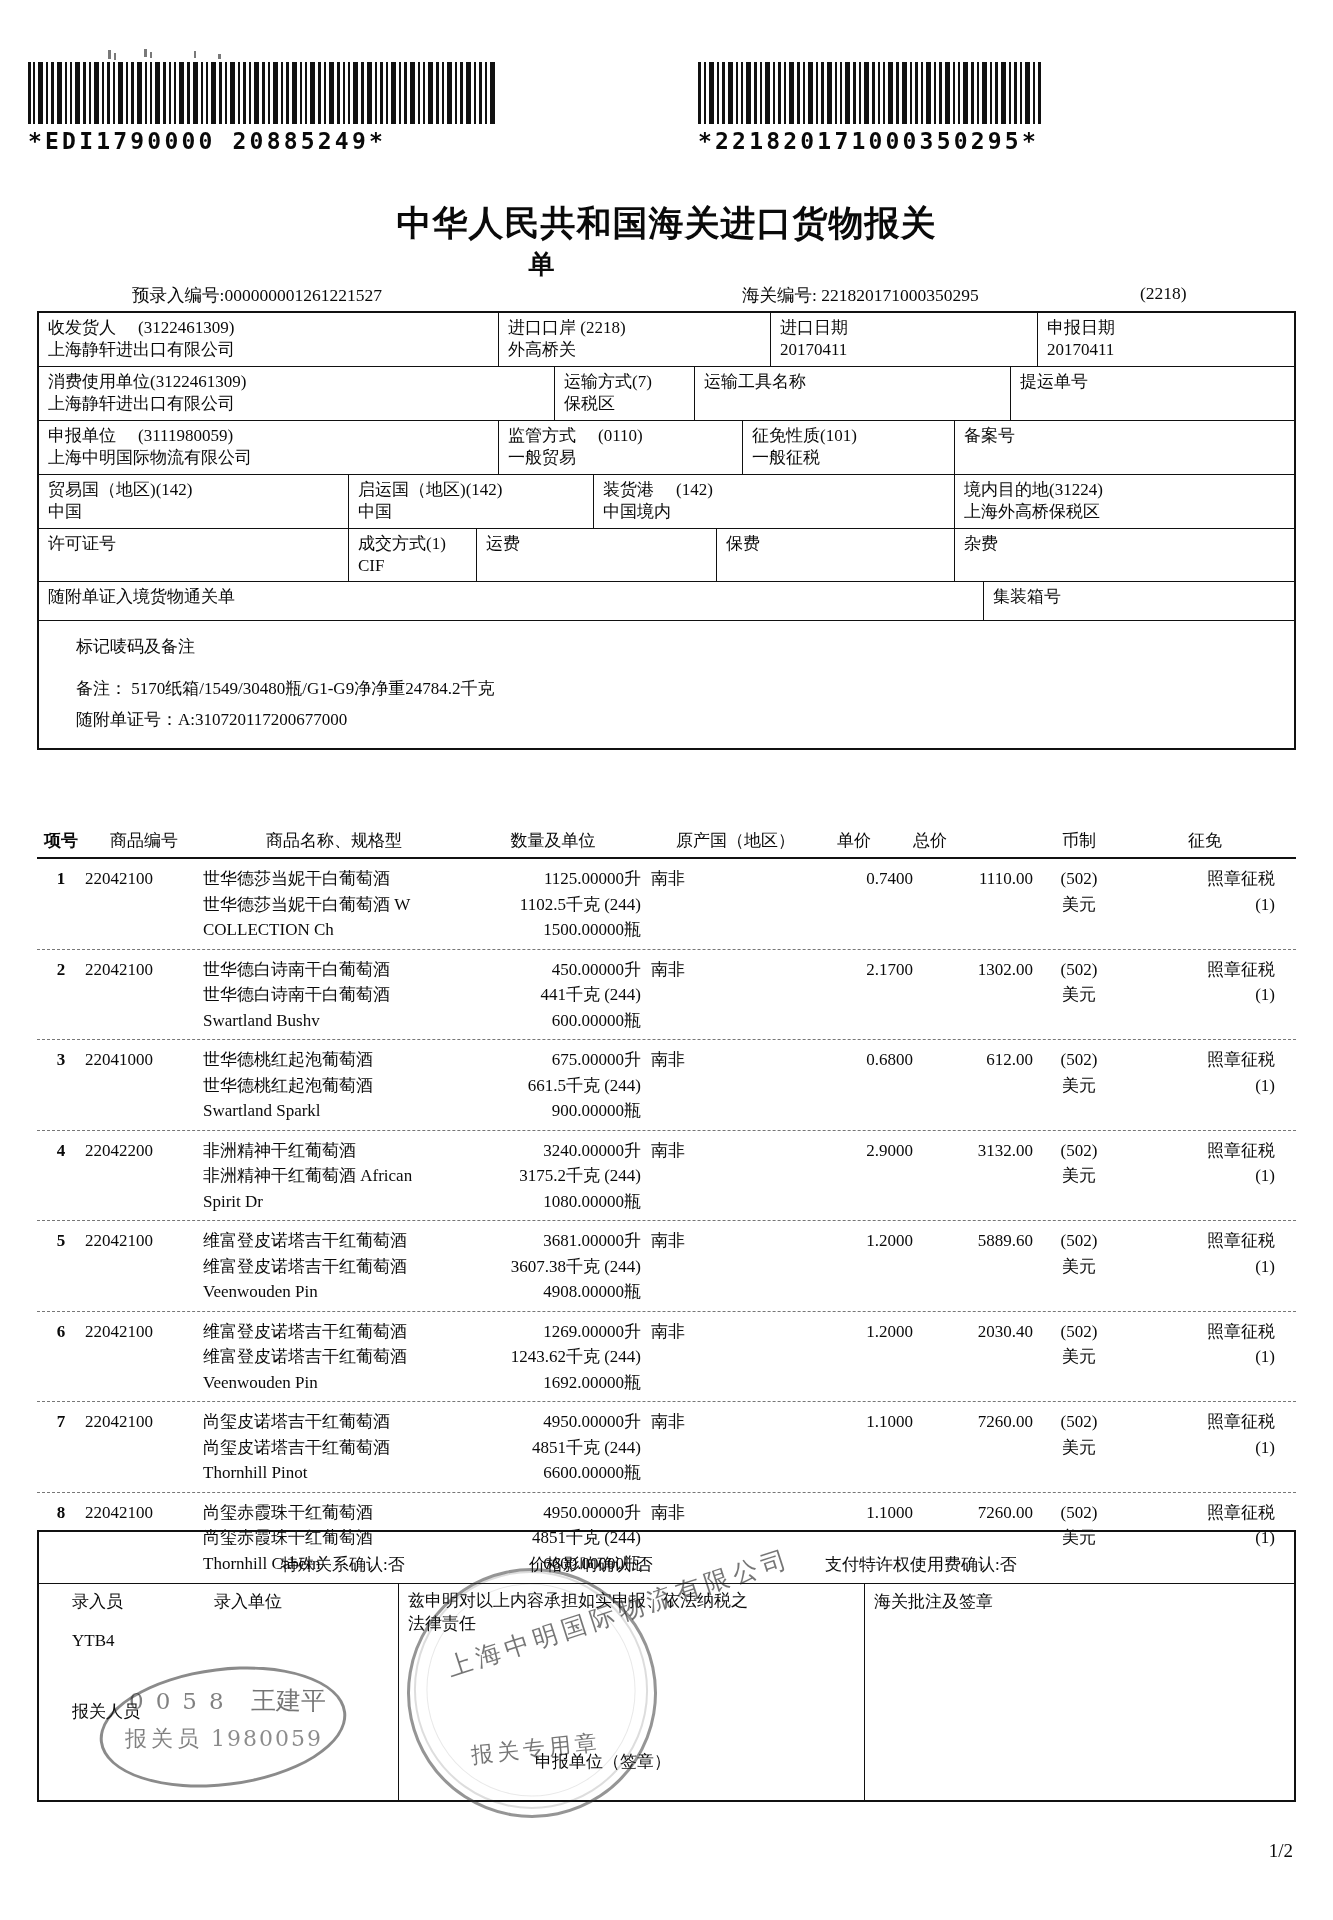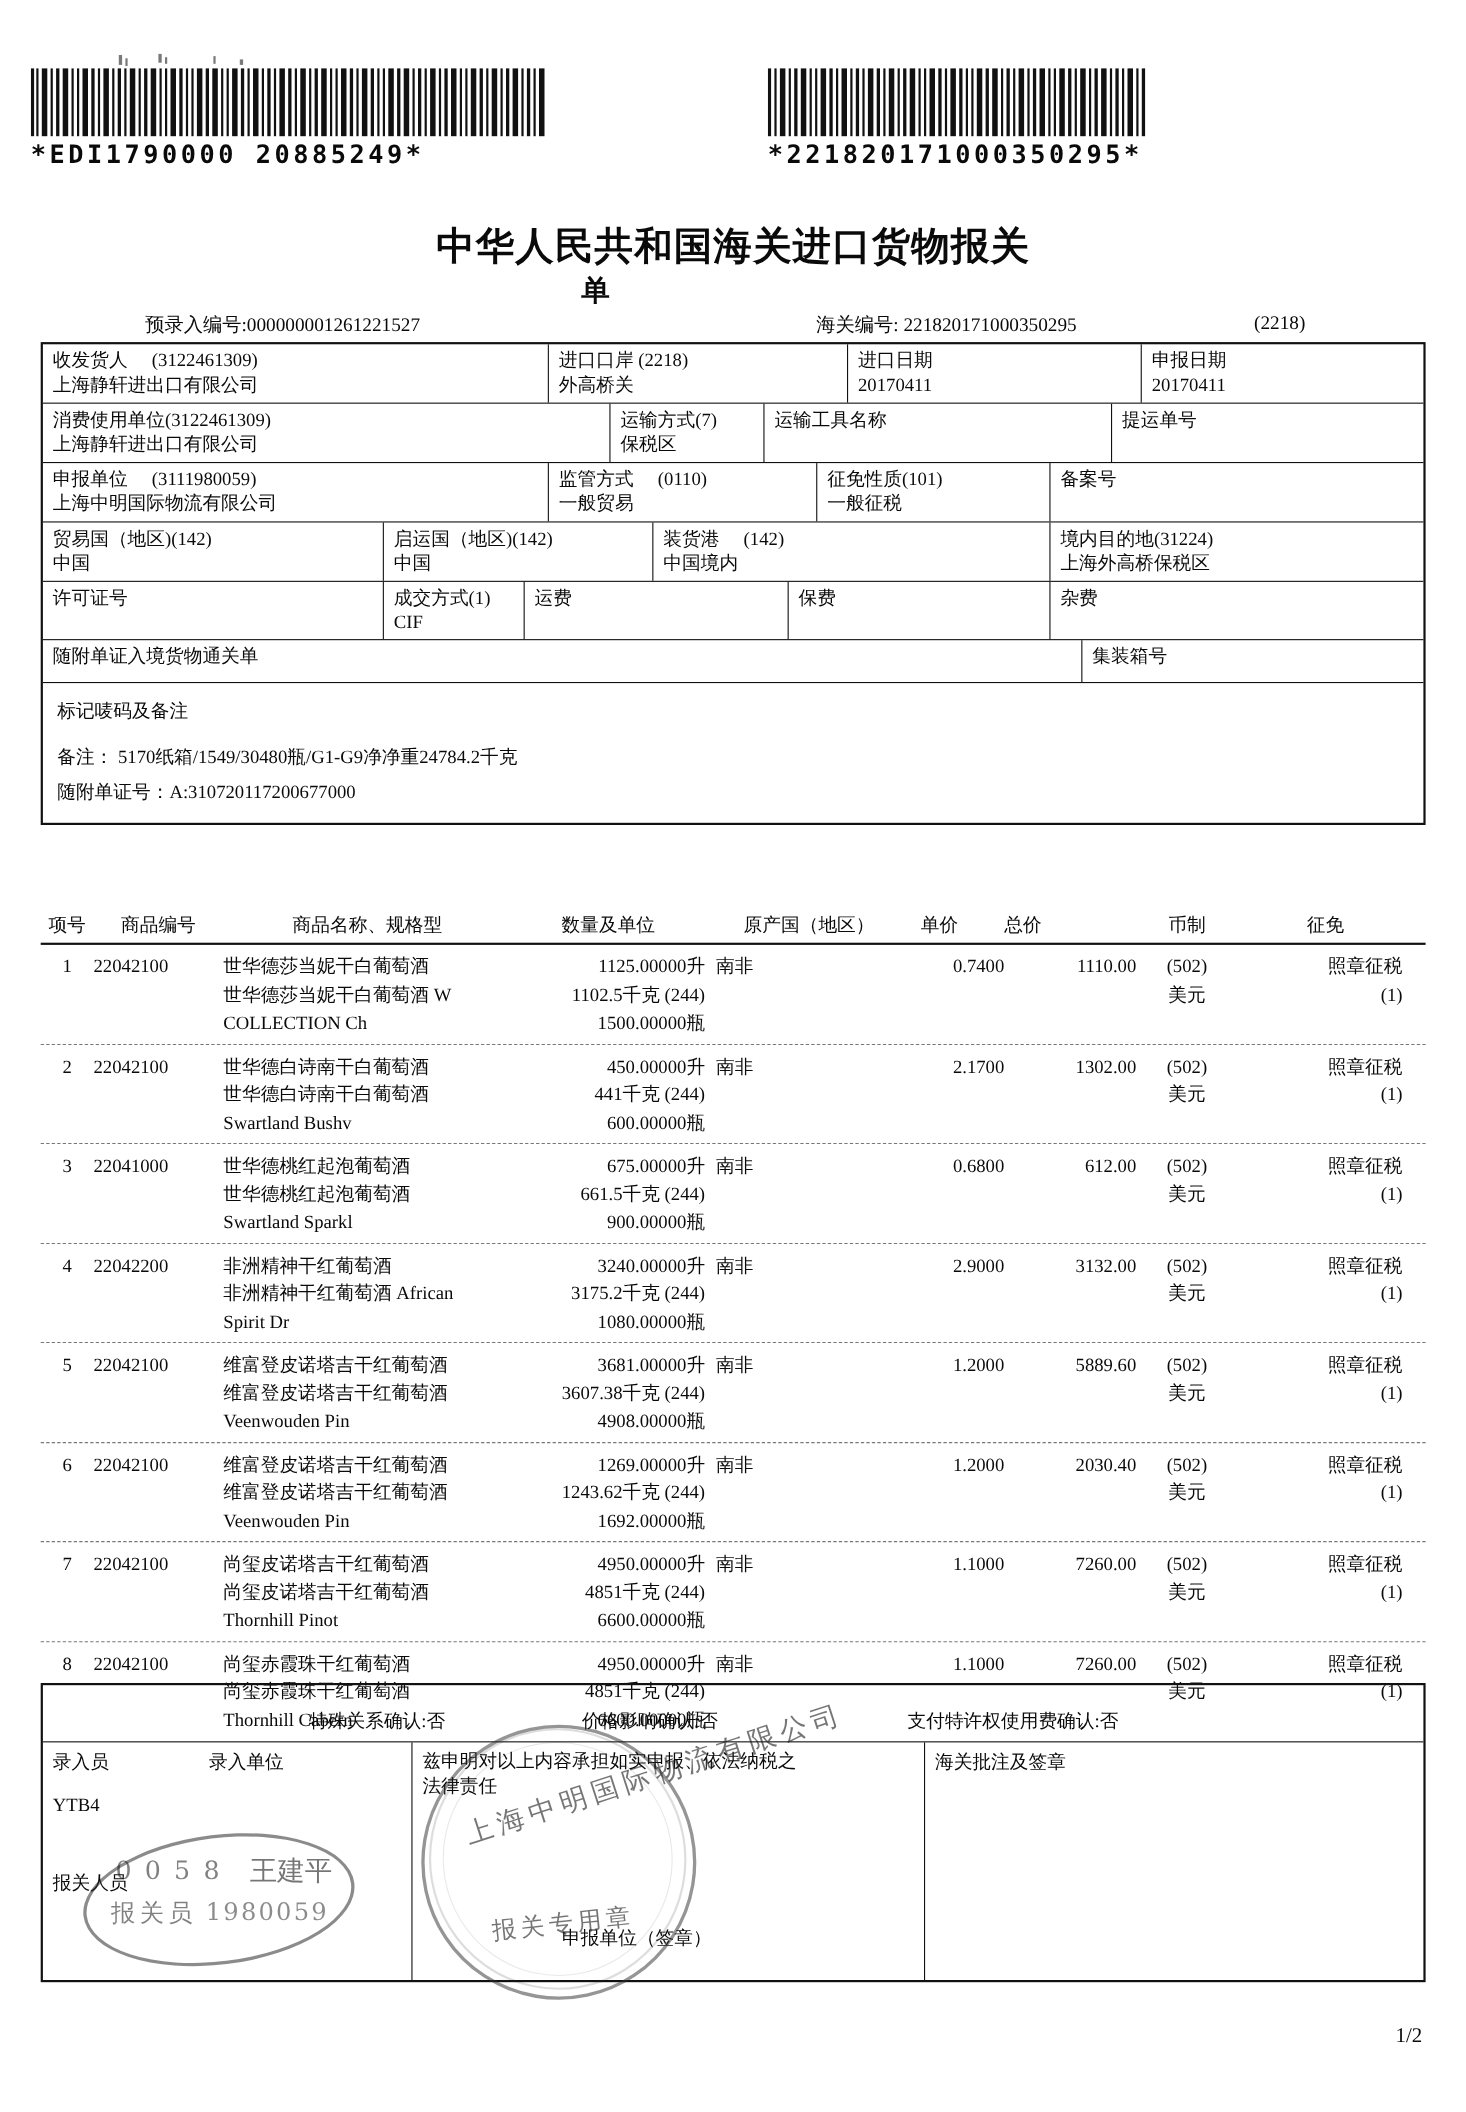--- a/index.html
+++ b/index.html
@@ -37,40 +37,40 @@
     font-size:26px; font-weight:700; padding-right:250px;
     font-family:"DejaVu Serif","Liberation Serif",serif; }
 
   .prenum { position:absolute; top:283px; left:132px; font-size:17.5px; white-space:nowrap; }
   .custnum { position:absolute; top:283px; left:742px; font-size:17.5px; white-space:nowrap; }
   .custcode { position:absolute; top:283px; left:1140px; font-size:17.5px; white-space:nowrap; }
 
   
   .form { position:absolute; left:37px; top:311px; width:1259px; border:2px solid #111; }
   .frow { display:flex; border-bottom:1.5px solid #111; }
-  .frow:last-child { border-bottom:none; }
+  .frow:last-child { border-bottom:none;margin-left:24px; }
   .cell { position:relative; padding:4px 6px 4px 9px; border-right:1.5px solid #111;
           font-size:17px; line-height:1.32; min-height:25px; }
   .cell:last-child { border-right:none; }
   .l1 { white-space:nowrap; }
   .l2 { white-space:nowrap; }
   .code-inline { padding-left:22px; }
 
   
   .remarks { padding:10px 9px 12px 13px; font-size:17px; line-height:1.85; }
   .remarks .rtitle { margin-bottom:10px; }
   .remarks .rline { white-space:nowrap; }
 
   
   .items { position:absolute; left:37px; top:0; width:1259px; }
   .ithead { display:flex; font-size:17px; padding:3px 0 5px 0; border-bottom:2.5px solid #111; }
   .ithead > div { text-align:center; }
   .itrow { display:flex; padding:7px 0 6px 0; border-bottom:1px dashed #777; }
   .itrow:last-child { border-bottom:none; }
-  .c-no    { width:48px; text-align:center; }
+  .c-no    { width:48px; text-align:center;font-weight:bold; }
   .c-code  { width:118px; text-align:left; }
   .c-name  { width:262px; text-align:left; }
   .c-qty   { width:180px; text-align:right; padding-right:4px; }
   .c-org   { width:150px; text-align:left; padding-left:6px; }
   .c-price { width:118px; text-align:right;font-family:Liberation Serif, serif; }
   .c-total { width:120px; text-align:right; }
   .c-cur   { width:92px; text-align:center; }
   .c-levy  { width:160px; text-align:right; padding-right:10px; }
   .ln { font-size:17px; line-height:1.5; white-space:nowrap; }
   .ln-en { font-family:"Liberation Serif",serif; }

